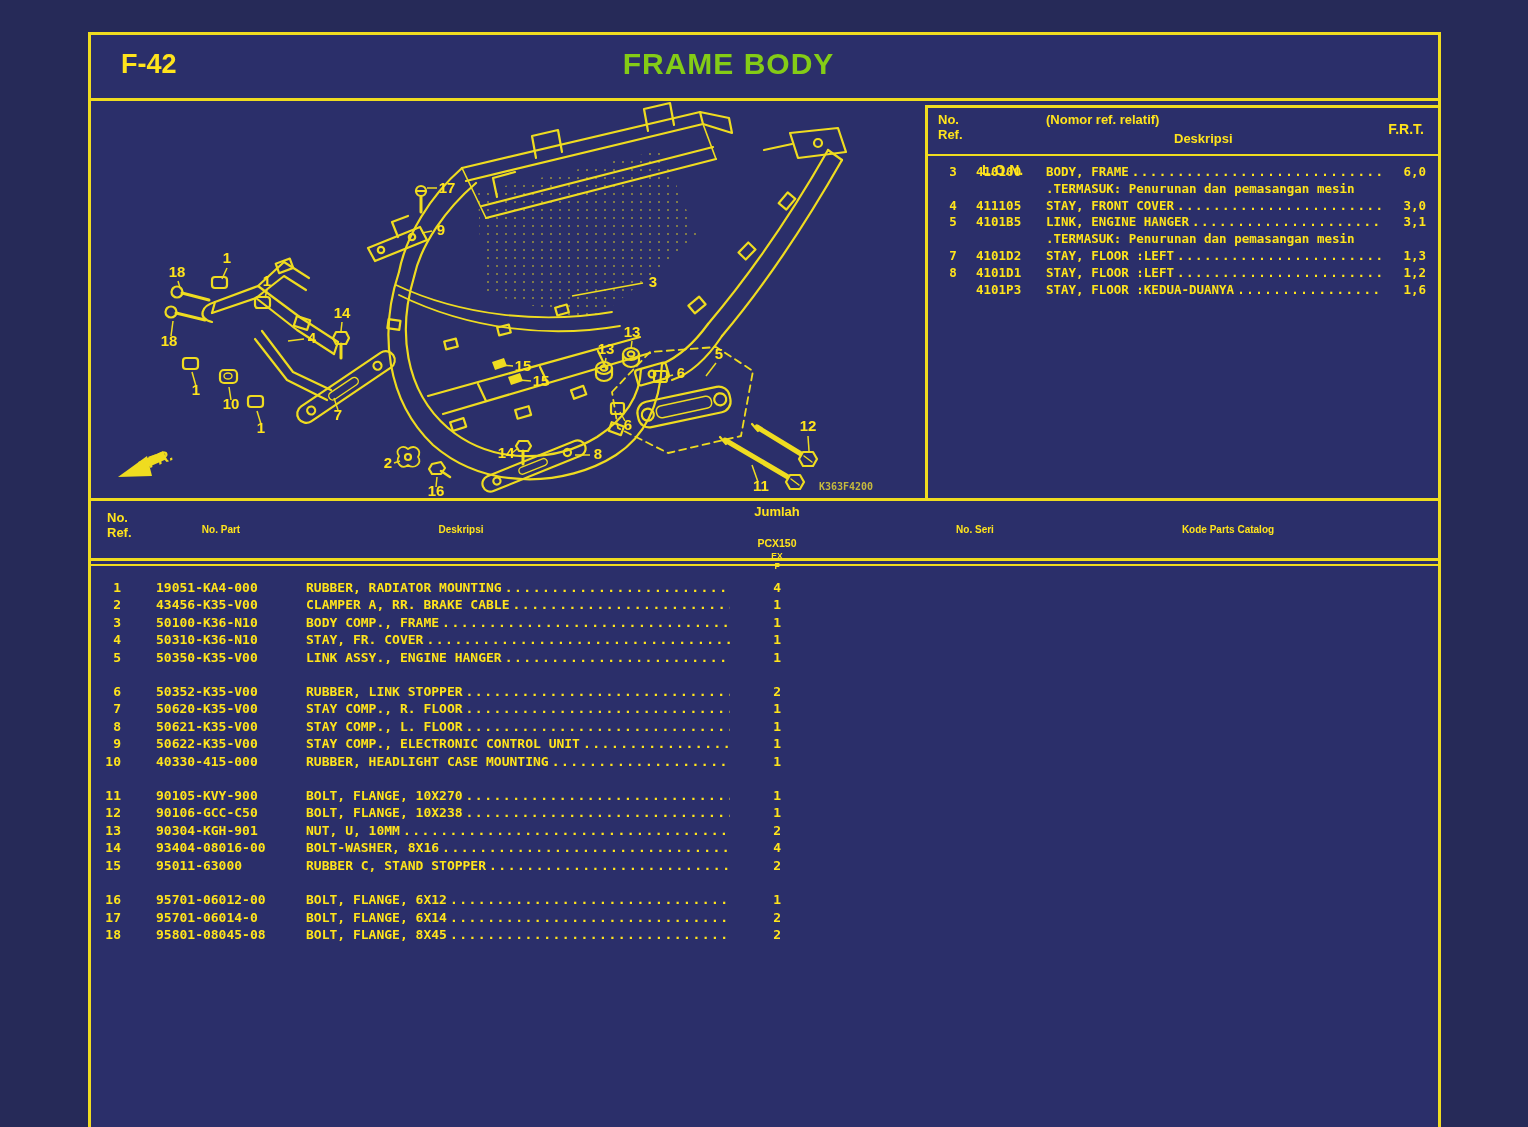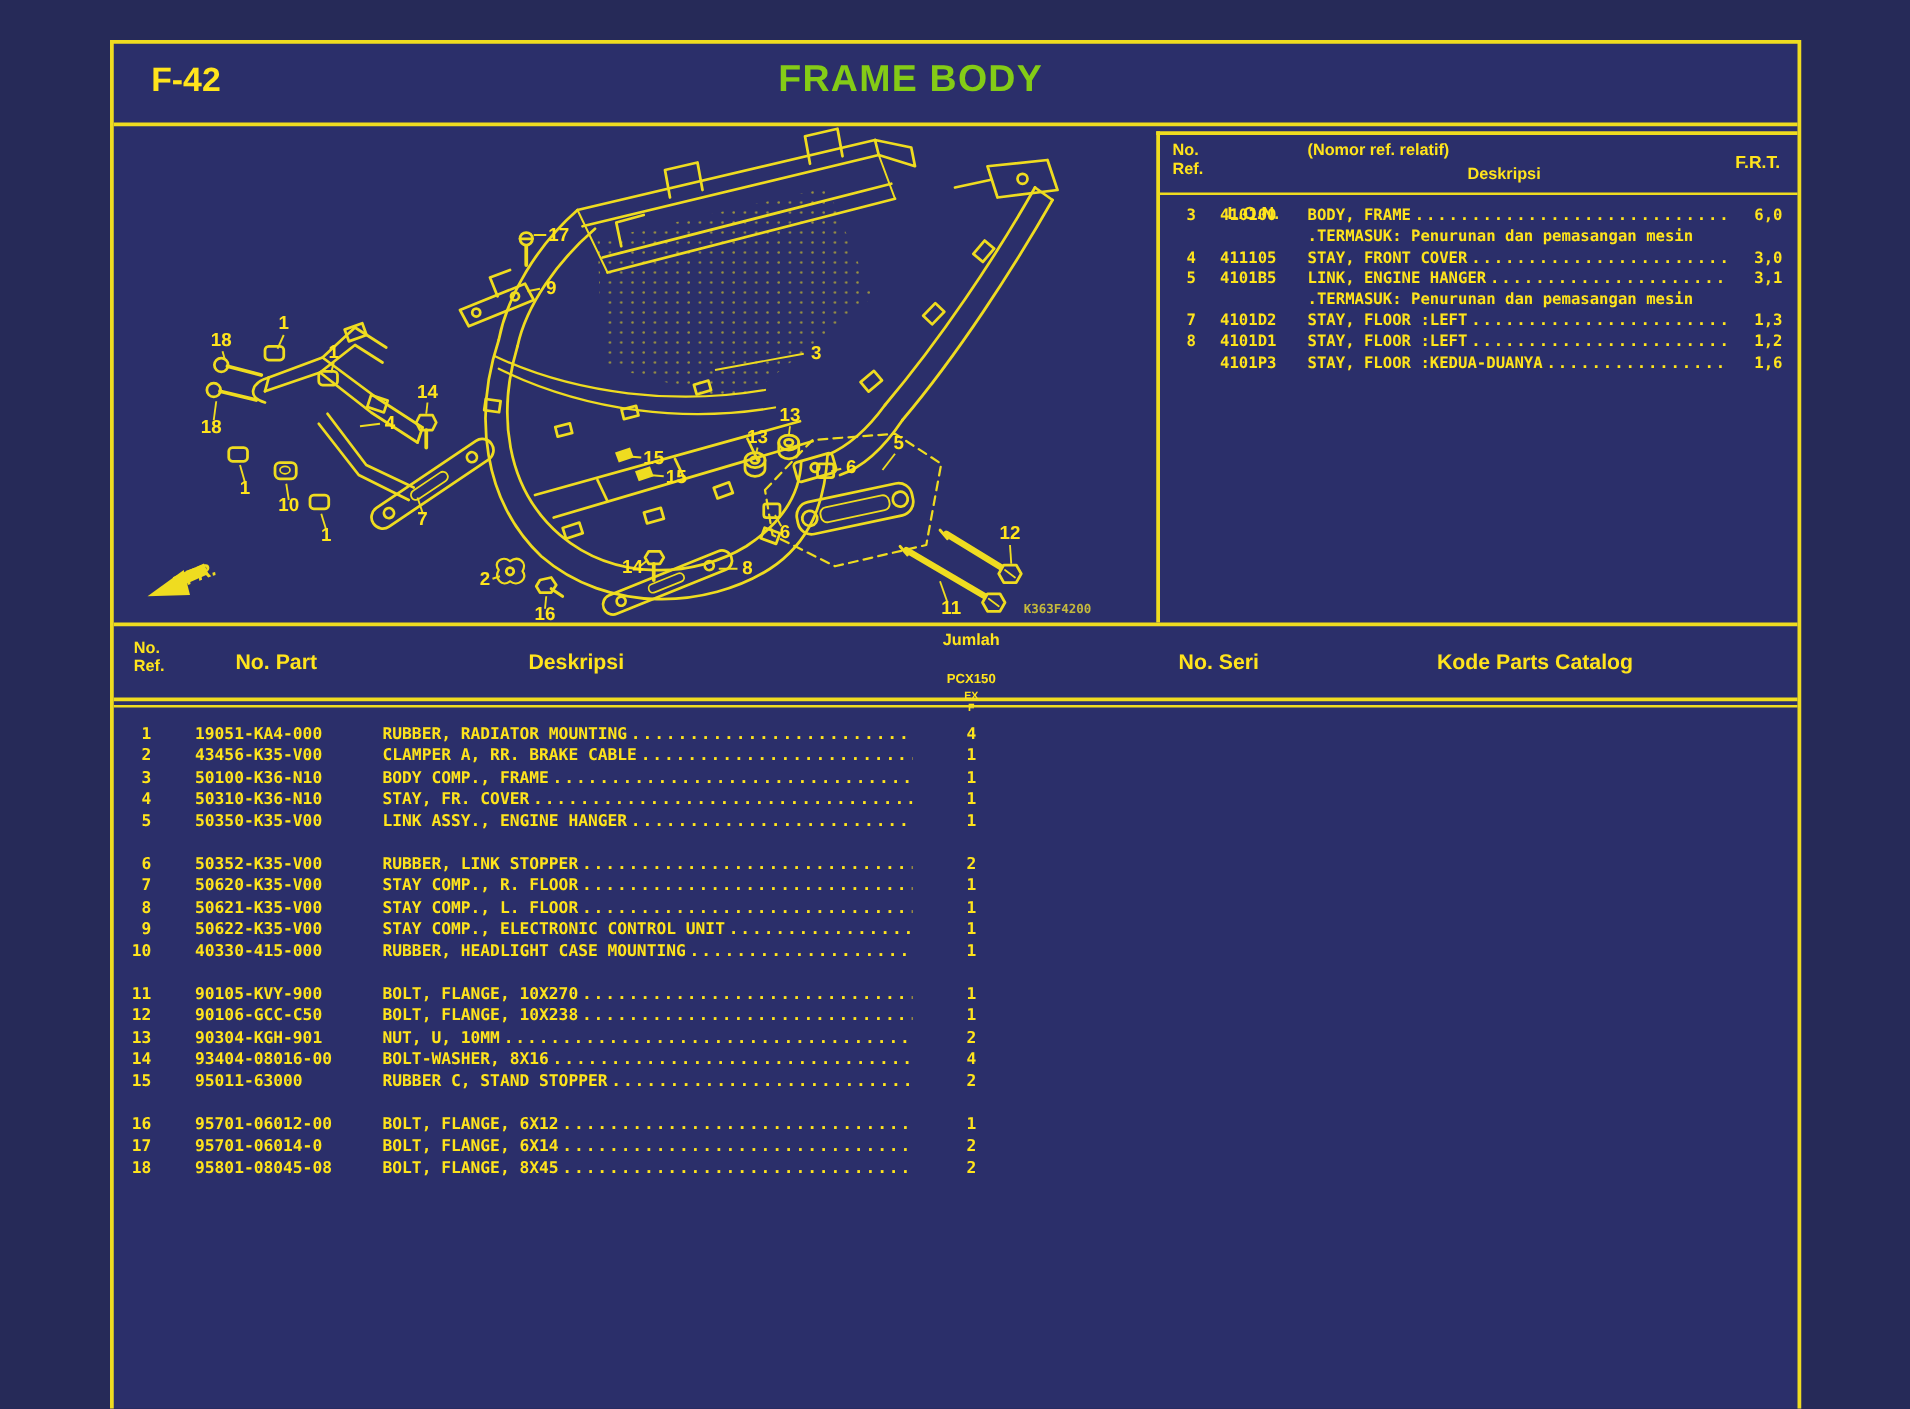--- a/index.html
+++ b/index.html
@@ -42,21 +42,21 @@
   .rrow .c-frt{width:42px;padding-right:12px;text-align:right;flex:none;}
   .rrow.rnote{padding-left:118px;}
   
   .parts-header{position:absolute;left:0;right:0;top:466px;height:57px;
                 border-bottom:3px solid #EFDC20;color:#FFE41C;font-weight:bold;}
   .parts-header::after{content:"";position:absolute;left:0;right:0;bottom:-8px;
                        border-bottom:2px solid #EFDC20;}
   .ph-ref{position:absolute;left:16px;top:9px;font-size:13px;line-height:15px;}
   .ph-ref span{display:block;}
   .ph-cell{position:absolute;top:0;bottom:0;display:flex;align-items:center;
-           justify-content:center;font-size:17px;}
+           justify-content:center;font-size:10px;}
   .ph-part{left:65px;width:130px;}
   .ph-desc{left:280px;width:180px;}
   .ph-seri{left:814px;width:140px;}
   .ph-kode{left:1037px;width:200px;}
   .ph-jumlah{position:absolute;left:626px;width:120px;top:3px;text-align:center;}
   .jl1{font-size:13px;}
   .jl2{font-size:10.5px;margin-top:18px;}
   .jl3{font-size:8.5px;margin-top:2px;}
   .jl4{font-size:8.5px;}
   .parts-body{position:absolute;left:0;right:0;top:540px;bottom:0;padding-top:4px;}

